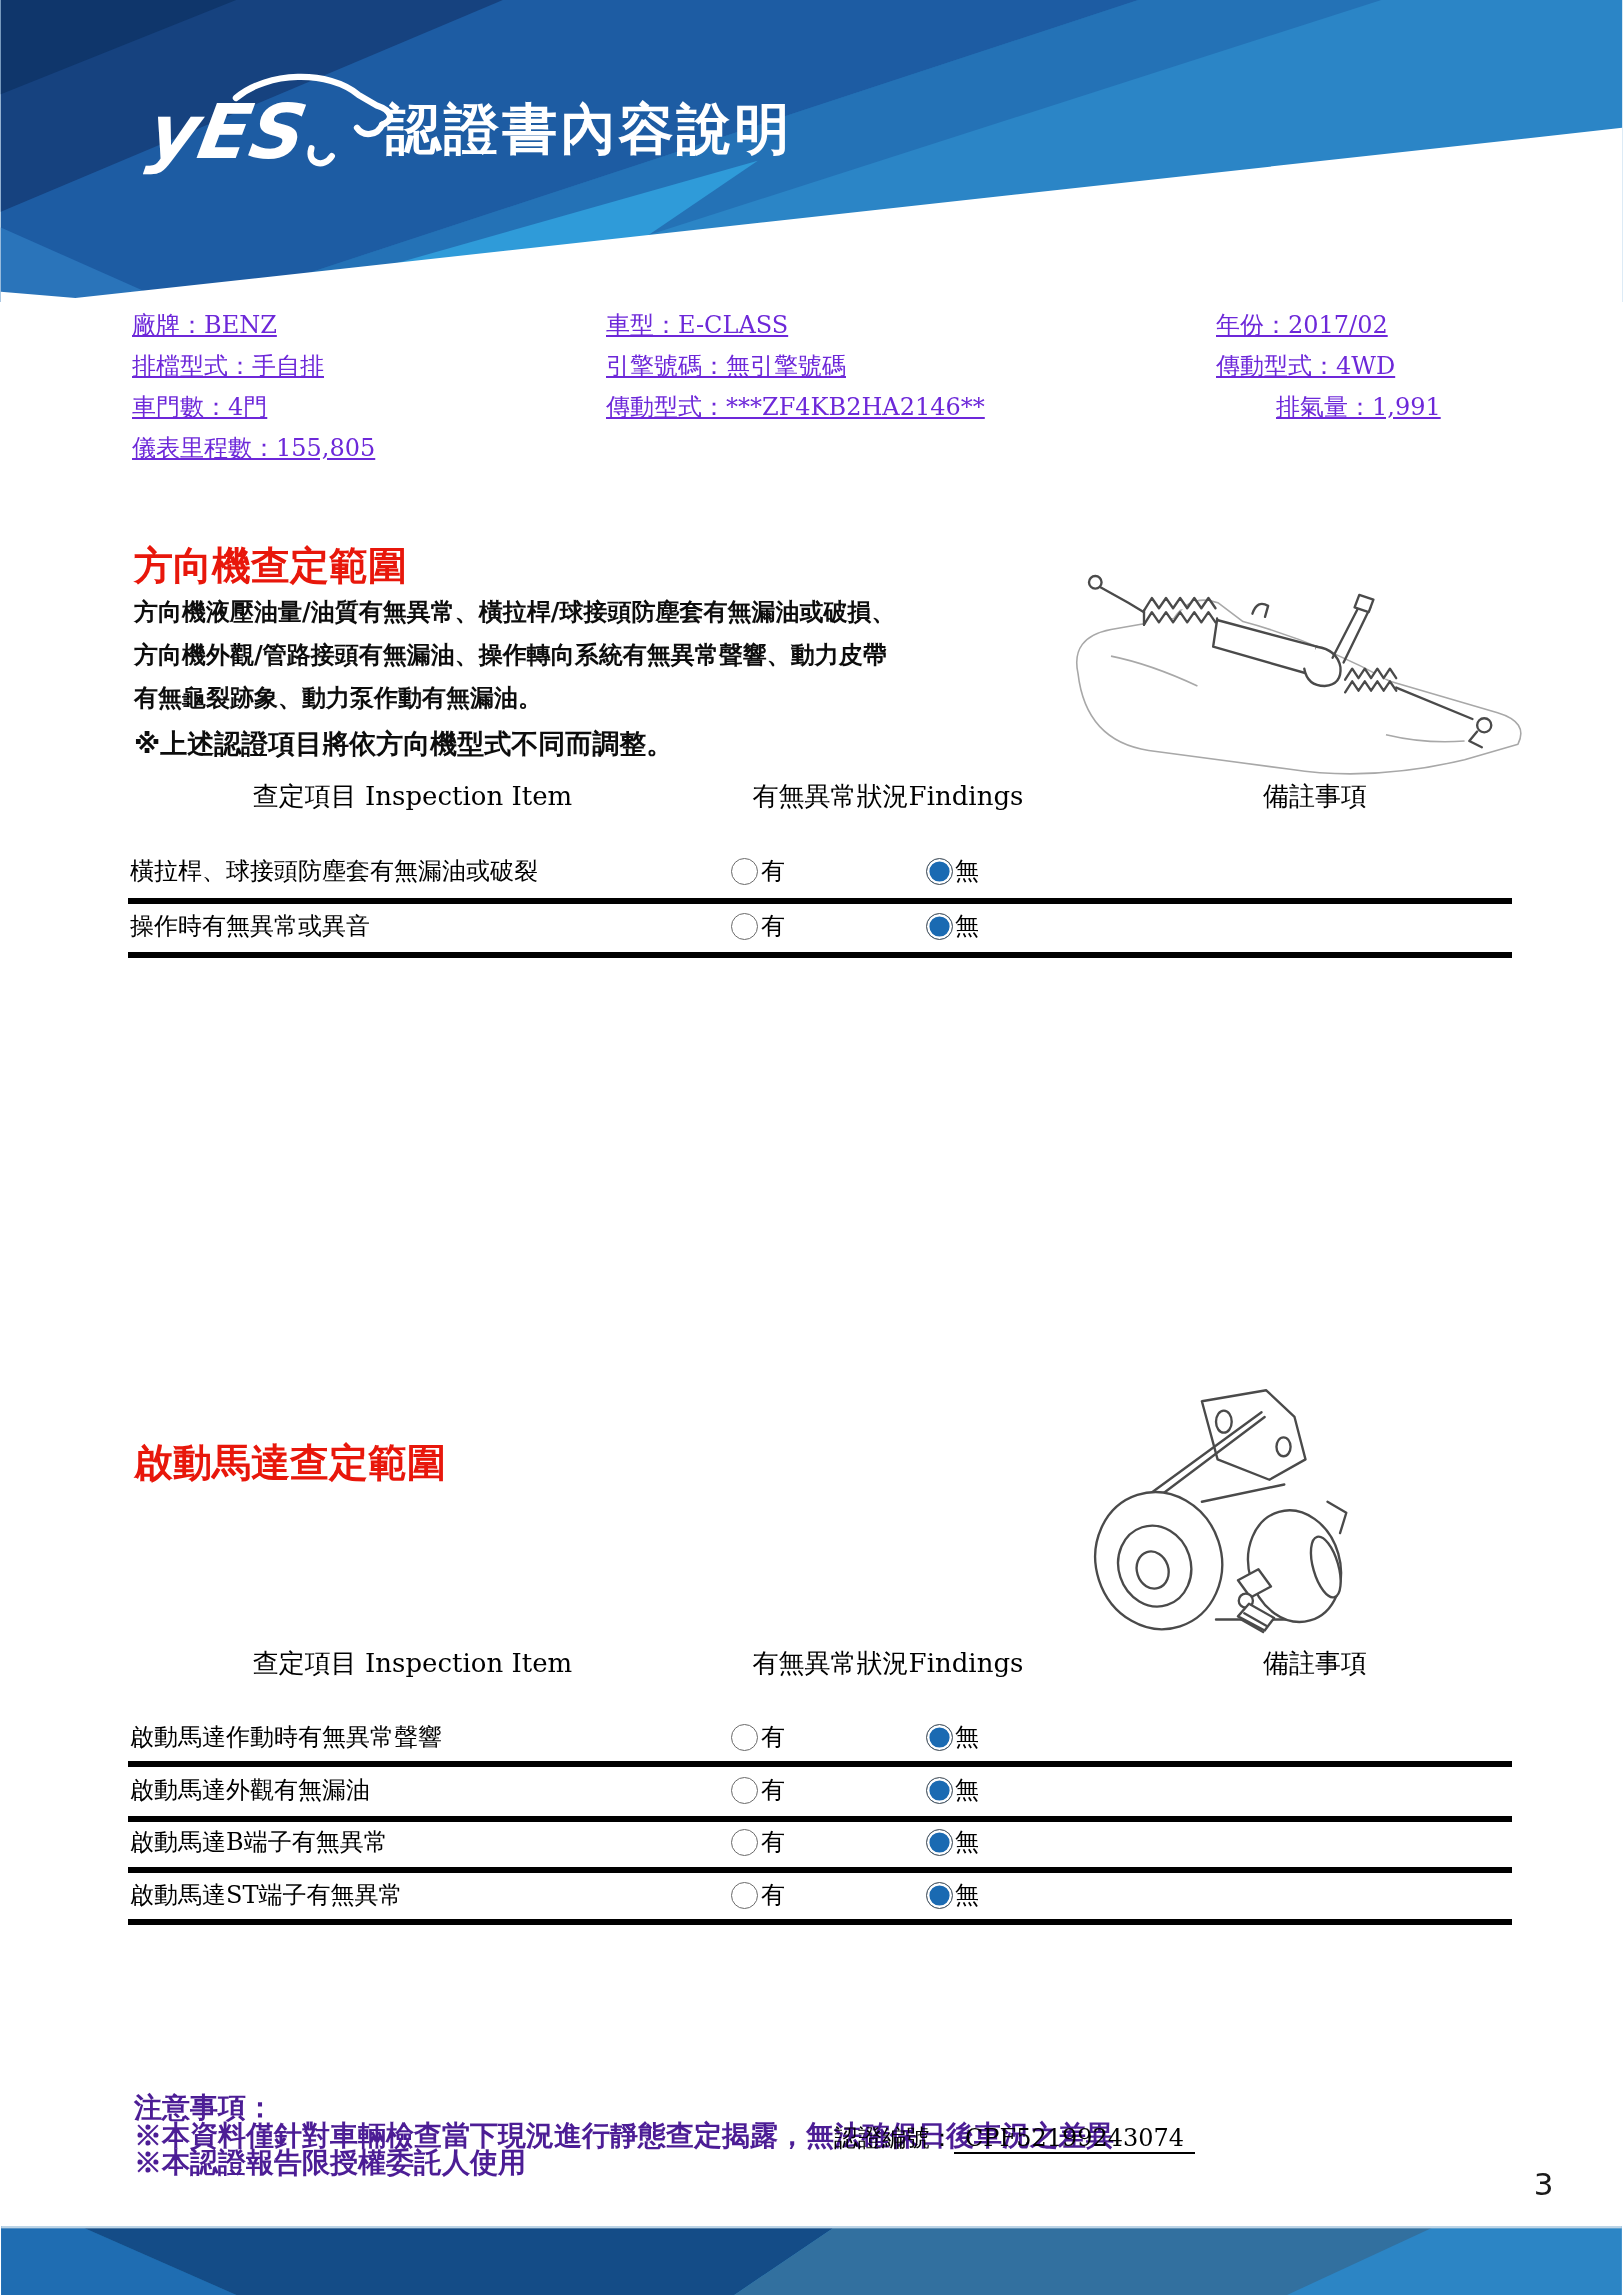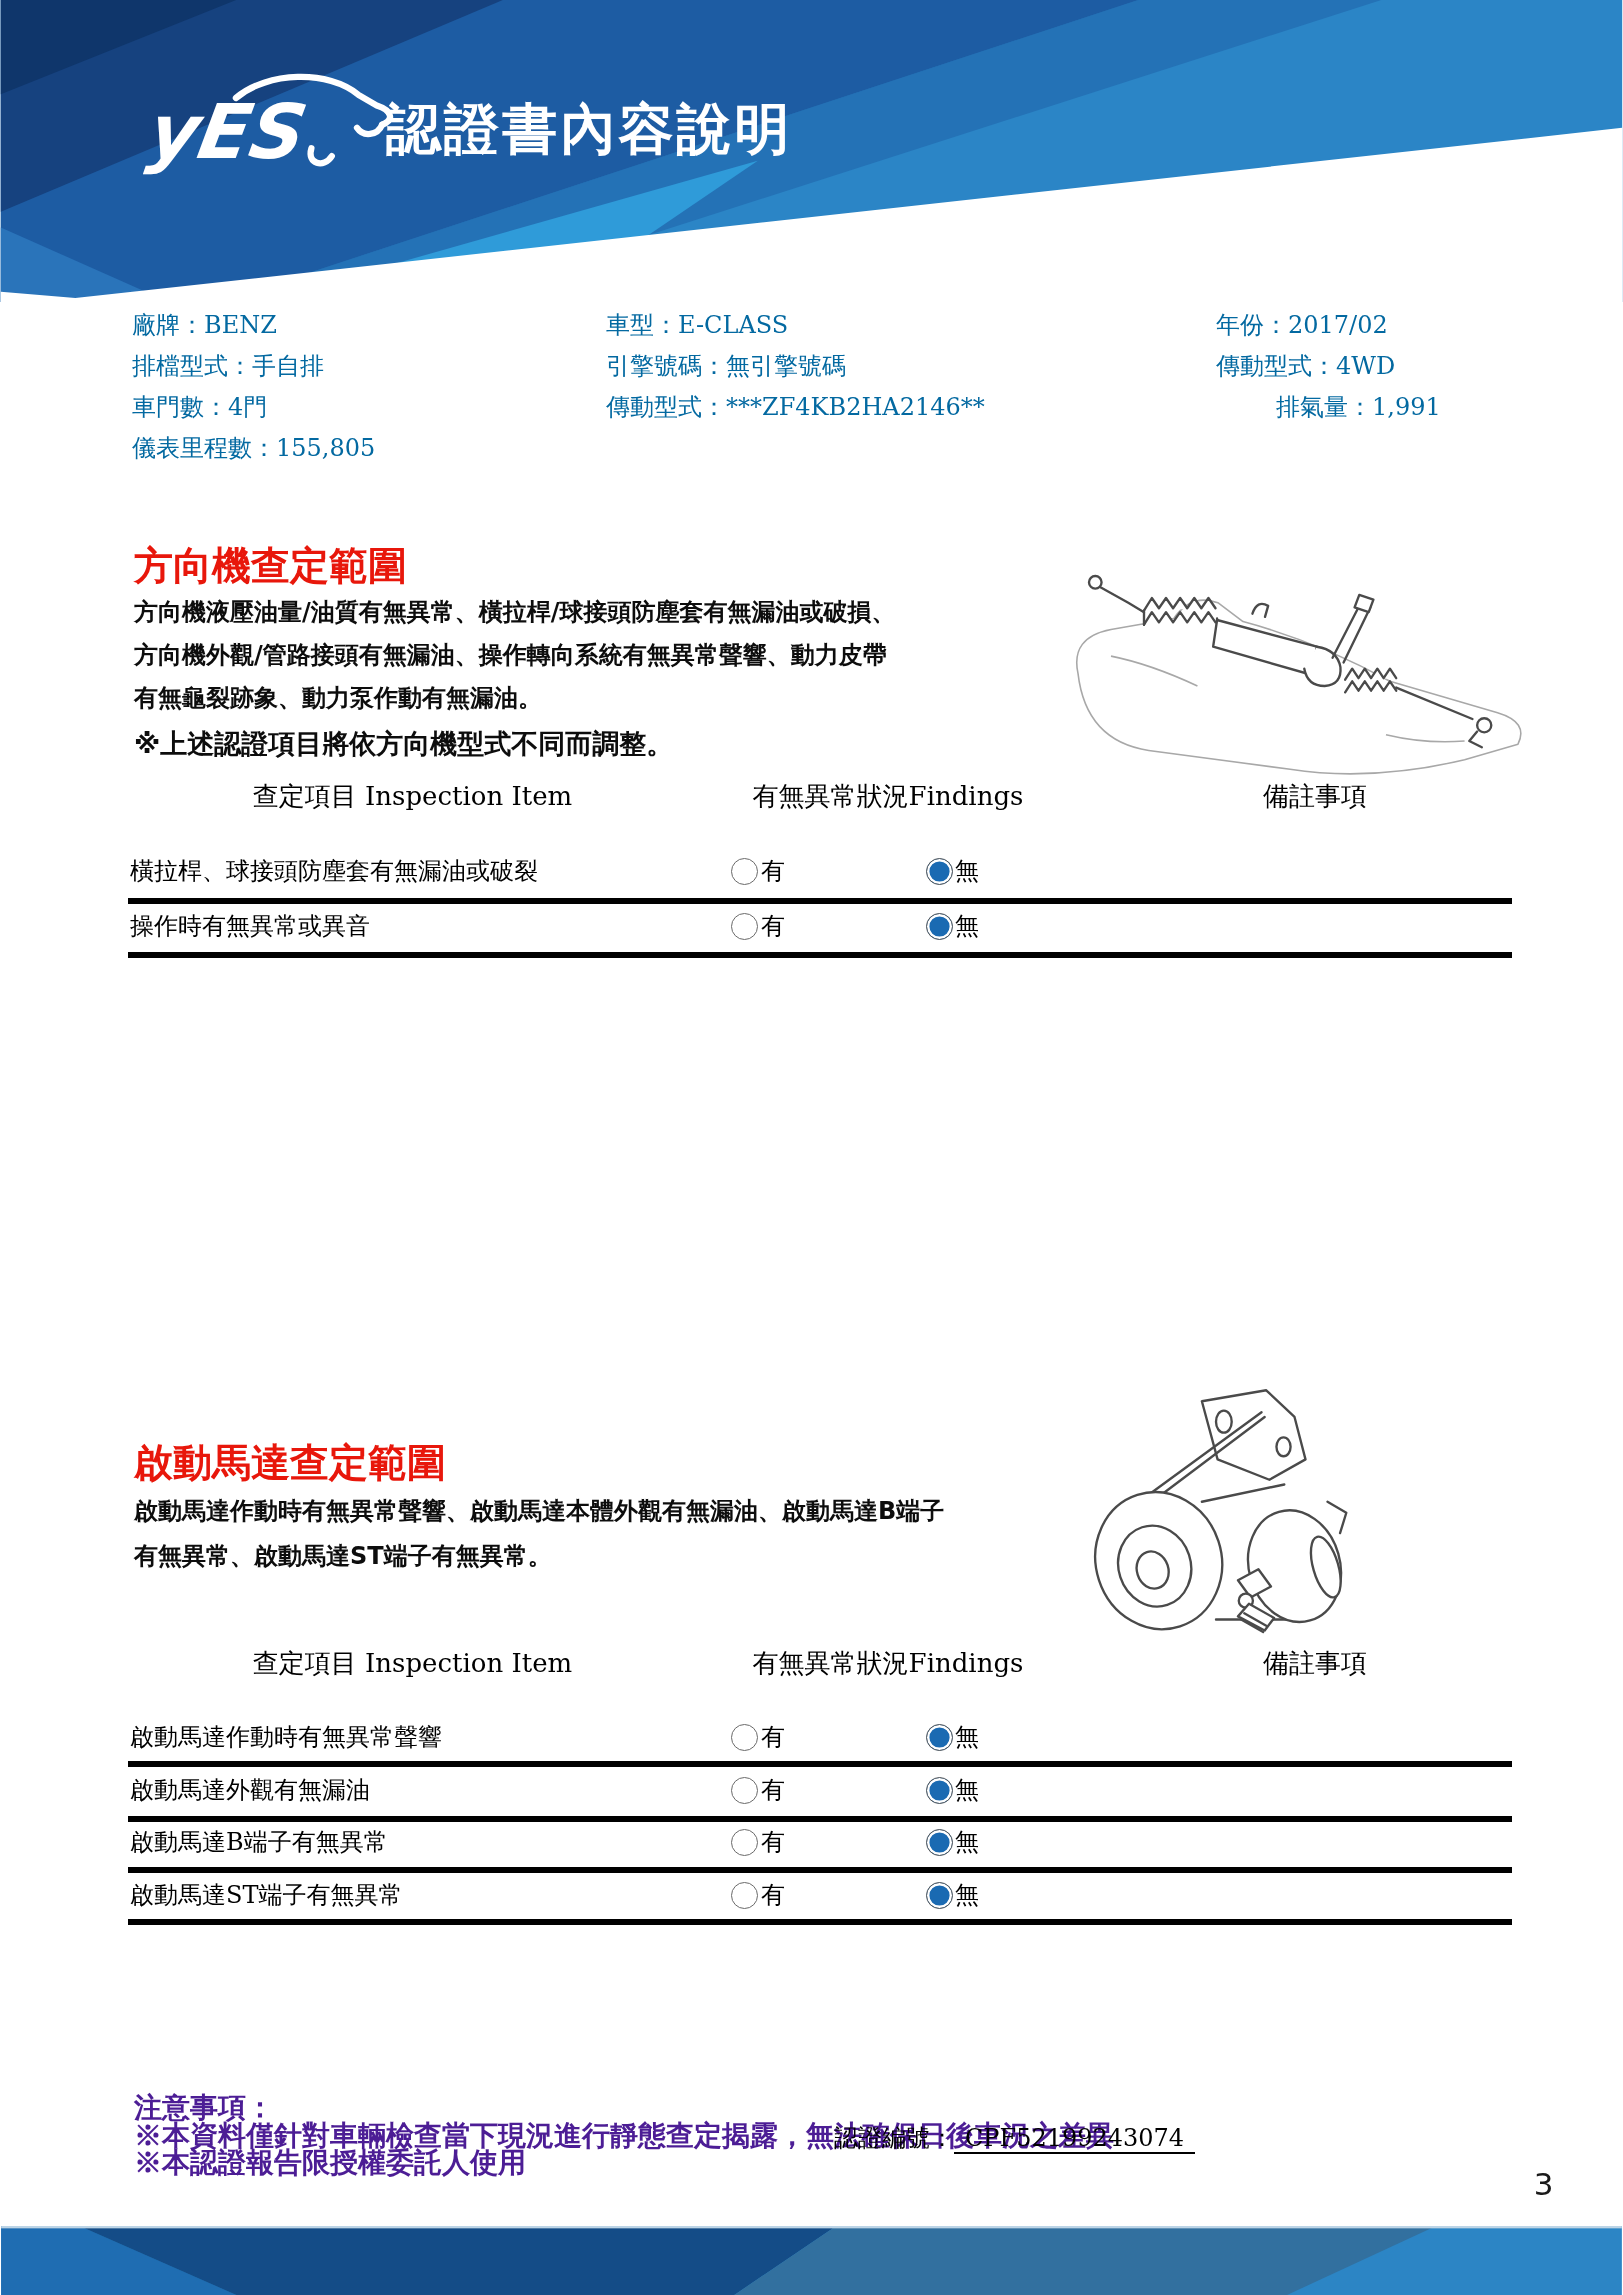--- a/index.html
+++ b/index.html
@@ -8,21 +8,21 @@
   .sans{font-family:"DejaVu Sans","Liberation Sans",sans-serif;}
   .nowrap{white-space:nowrap;}
 
   
   .hdr-svg{position:absolute;left:0;top:0;}
   .page-title{position:absolute;left:386px;top:93px;font-weight:bold;font-size:55px;
               letter-spacing:3.1px;color:#ffffff;}
   .logo-wrap{position:absolute;left:118px;top:57px;width:283px;height:126px;}
 
   
-  .vrow{position:absolute;font-size:24px;line-height:31px;white-space:nowrap;color:#0369a1;}
+  .vrow{position:absolute;font-size:24px;line-height:31px;white-space:nowrap;color:#6d28d9;text-decoration:underline;}
 
   
   .sec-heading{position:absolute;font-weight:bold;font-size:39px;color:#e8170b;white-space:nowrap;}
   .desc{position:absolute;font-weight:bold;font-size:24px;line-height:43px;color:#0d0d0d;white-space:nowrap;}
   .desc-note{position:absolute;font-weight:bold;font-size:27px;color:#0d0d0d;white-space:nowrap;}
 
   
   .th{position:absolute;font-size:26px;color:#000;text-align:center;white-space:nowrap;}
   .trow{position:absolute;left:130px;width:1382px;height:35px;}
   .trow .item{position:absolute;left:0;top:0;font-size:24px;line-height:35px;white-space:nowrap;color:#000;}
@@ -141,24 +141,20 @@
       <span class="radio" style="left:601px;"></span>
       <span class="opt-label" style="left:631px;">有</span>
       <span class="radio on" style="left:796px;"></span>
       <span class="opt-label" style="left:825px;">無</span>
     </div>
     <div class="sepline" style="top:952px;"></div>
   </div>
 
   <div class="sec-heading sans" style="left:134px;top:1436px;">啟動馬達查定範圍</div>
 
-  <div class="desc sans" style="left:134px;top:1489px;line-height:45px;">
-    <div>啟動馬達作動時有無異常聲響、啟動馬達本體外觀有無漏油、啟動馬達B端子</div>
-    <div>有無異常、啟動馬達ST端子有無異常。</div>
-  </div>
 
   <svg class="illu" style="left:1084px;top:1384px;" width="275" height="263" viewBox="0 0 350 335">
     <g stroke="#4a4a4a" stroke-width="3" fill="#ffffff" stroke-linejoin="round" stroke-linecap="round">
       <path d="M150,22 L232,8 L268,42 L282,96 L236,122 L170,96 Z"></path>
       <ellipse cx="178" cy="48" rx="10" ry="14"></ellipse>
       <ellipse cx="254" cy="80" rx="9" ry="12"></ellipse>
       <path d="M70,150 L226,36 M76,158 L230,42"></path>
       <g transform="rotate(-18 95 225)">
         <ellipse cx="95" cy="225" rx="80" ry="88"></ellipse>
         <ellipse cx="88" cy="230" rx="46" ry="52"></ellipse>

